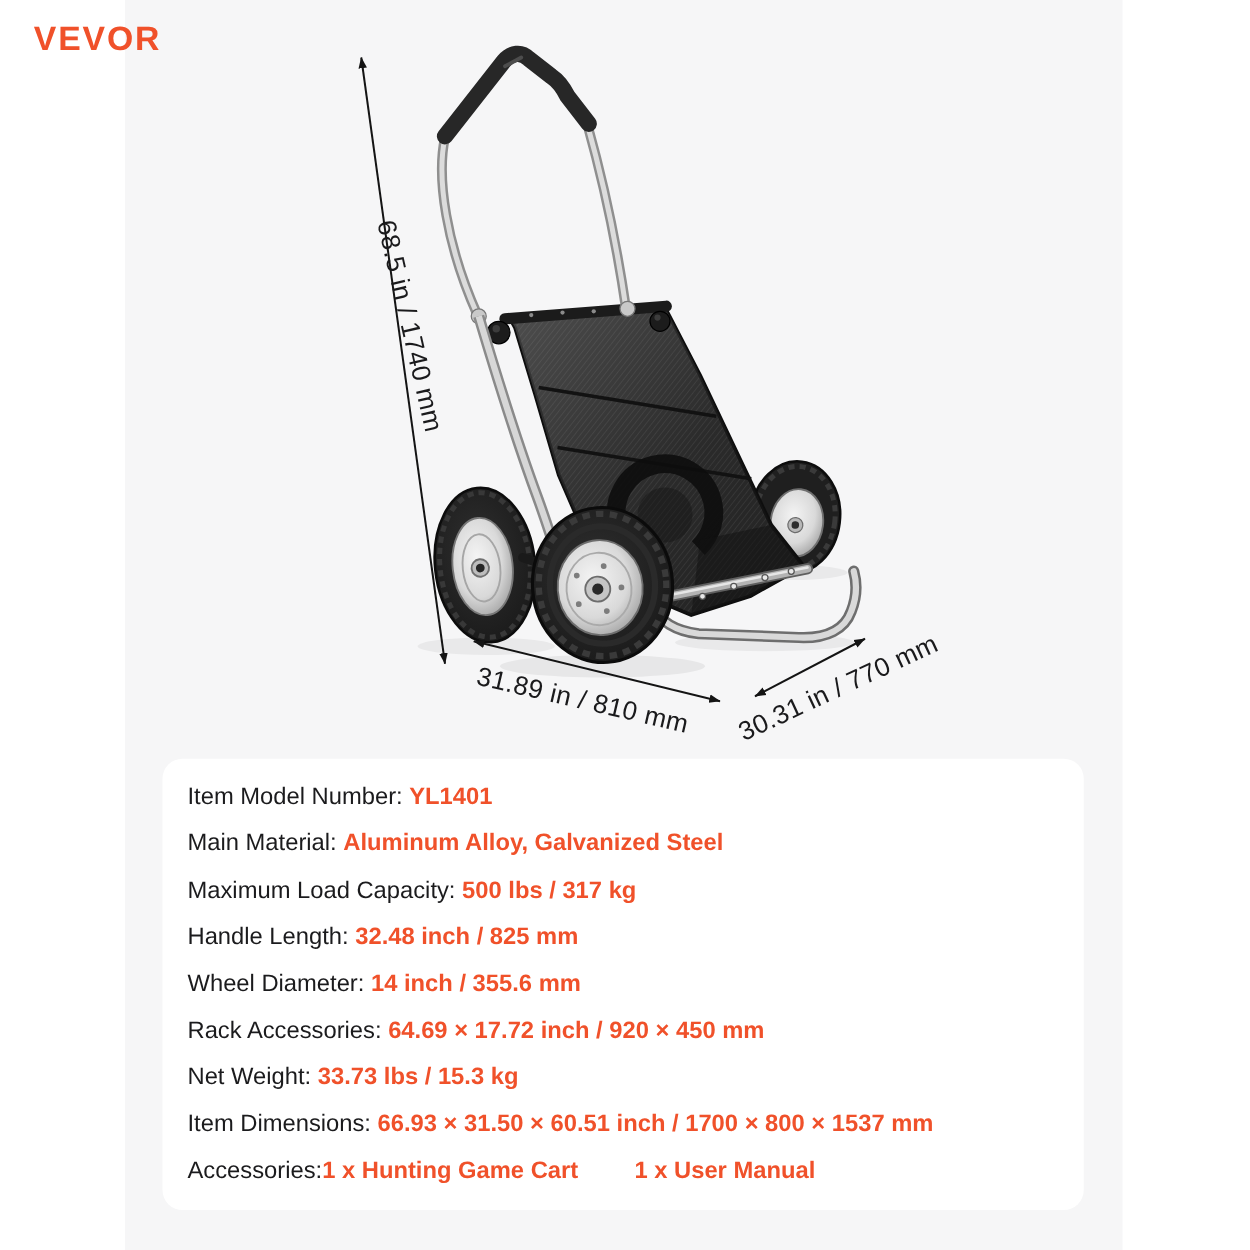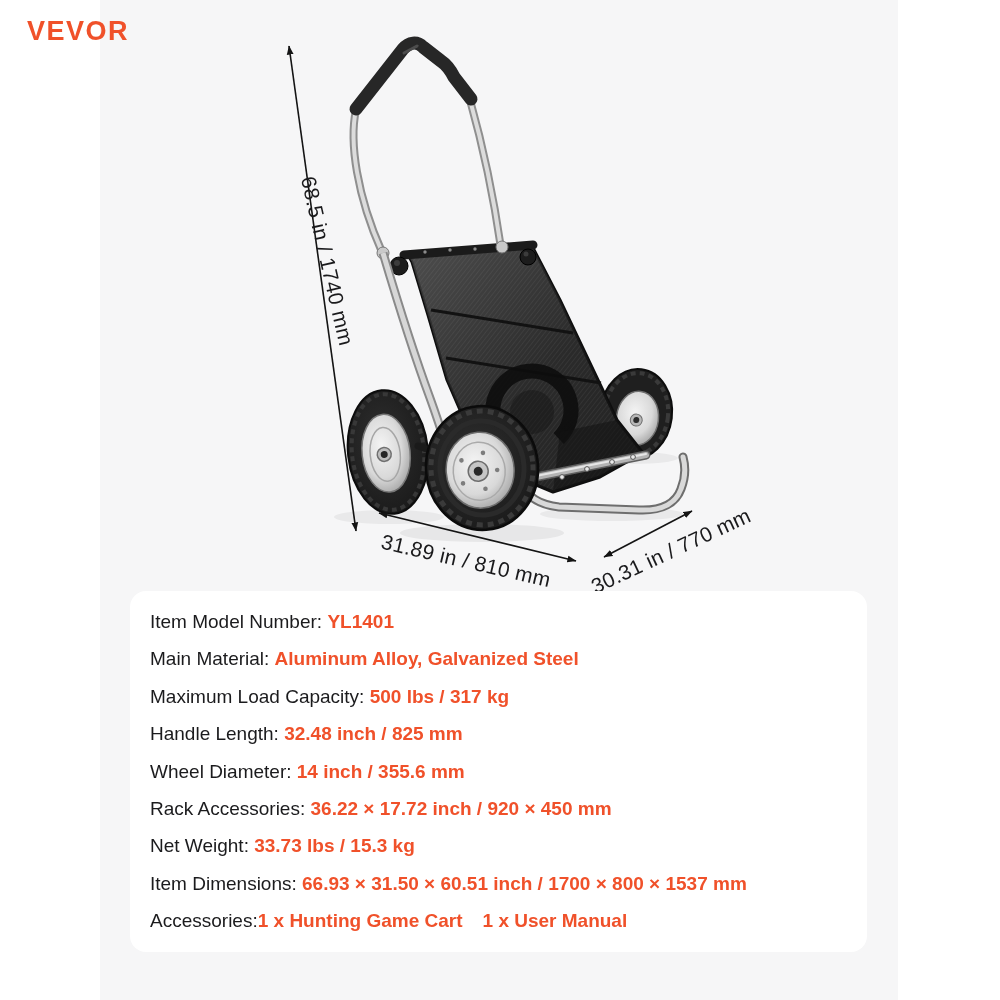--- a/index.html
+++ b/index.html
@@ -21,31 +21,31 @@
   }
   svg.cart{position:absolute;left:0;top:0;}
   .dim-label{
     position:absolute;color:#1a1a1c;font-size:21px;white-space:nowrap;
     letter-spacing:0.3px;
   }
   #height-label{left:327px;top:261px;transform:translate(-50%,-50%) rotate(77deg);}
   #width-label {left:466px;top:561px;transform:translate(-50%,-50%) rotate(13deg);}
   #depth-label {left:671px;top:551px;transform:translate(-50%,-50%) rotate(-25deg);}
   .spec-card{
-    position:absolute;left:130px;top:591px;width:737px;height:361px;
+    position:absolute;left:130px;top:607px;width:737px;height:361px;
     box-sizing:border-box;background:#ffffff;border-radius:16px;
     padding:12px 20px;
   }
   .spec-row{
     height:37.4px;line-height:37.4px;font-size:19px;color:#1b1b1d;
     white-space:pre;
   }
   .spec-label{color:#1b1b1d;}
   .spec-value{color:var(--accent);font-weight:700;}
-  .spec-value2{color:var(--accent);font-weight:700;margin-left:20px;}
+  .spec-value2{color:var(--accent);font-weight:700;margin-left:45px;}
 </style>
 </head>
 <body style="--accent: #F0512A;">
 
 <div class="panel"></div>
 
 <div class="logo">VEVOR</div>
 
 <svg class="cart" width="1000" height="1000" viewBox="0 0 1000 1000">
   <defs>
@@ -184,18 +184,18 @@
 <div class="dim-label" id="width-label">31.89 in / 810 mm</div>
 <div class="dim-label" id="depth-label">30.31 in / 770 mm</div>
 
 <div class="spec-card">
   <div>
       <div class="spec-row"><span class="spec-label">Item Model Number: </span><span class="spec-value">YL1401</span></div>
       <div class="spec-row"><span class="spec-label">Main Material: </span><span class="spec-value">Aluminum Alloy, Galvanized Steel</span></div>
       <div class="spec-row"><span class="spec-label">Maximum Load Capacity: </span><span class="spec-value">500 lbs / 317 kg</span></div>
       <div class="spec-row"><span class="spec-label">Handle Length: </span><span class="spec-value">32.48 inch / 825 mm</span></div>
       <div class="spec-row"><span class="spec-label">Wheel Diameter: </span><span class="spec-value">14 inch / 355.6 mm</span></div>
-      <div class="spec-row"><span class="spec-label">Rack Accessories: </span><span class="spec-value">36.22 × 17.72 inch / 920 × 450 mm</span></div>
+      <div class="spec-row"><span class="spec-label">Rack Accessories: </span><span class="spec-value">64.69 × 17.72 inch / 920 × 450 mm</span></div>
       <div class="spec-row"><span class="spec-label">Net Weight: </span><span class="spec-value">33.73 lbs / 15.3 kg</span></div>
       <div class="spec-row"><span class="spec-label">Item Dimensions: </span><span class="spec-value">66.93 × 31.50 × 60.51 inch / 1700 × 800 × 1537 mm</span></div>
       <div class="spec-row"><span class="spec-label">Accessories:</span><span class="spec-value">1 x Hunting Game Cart</span><span class="spec-value2">1 x User Manual</span></div>
     </div>
 </div>
 
 </body></html>

